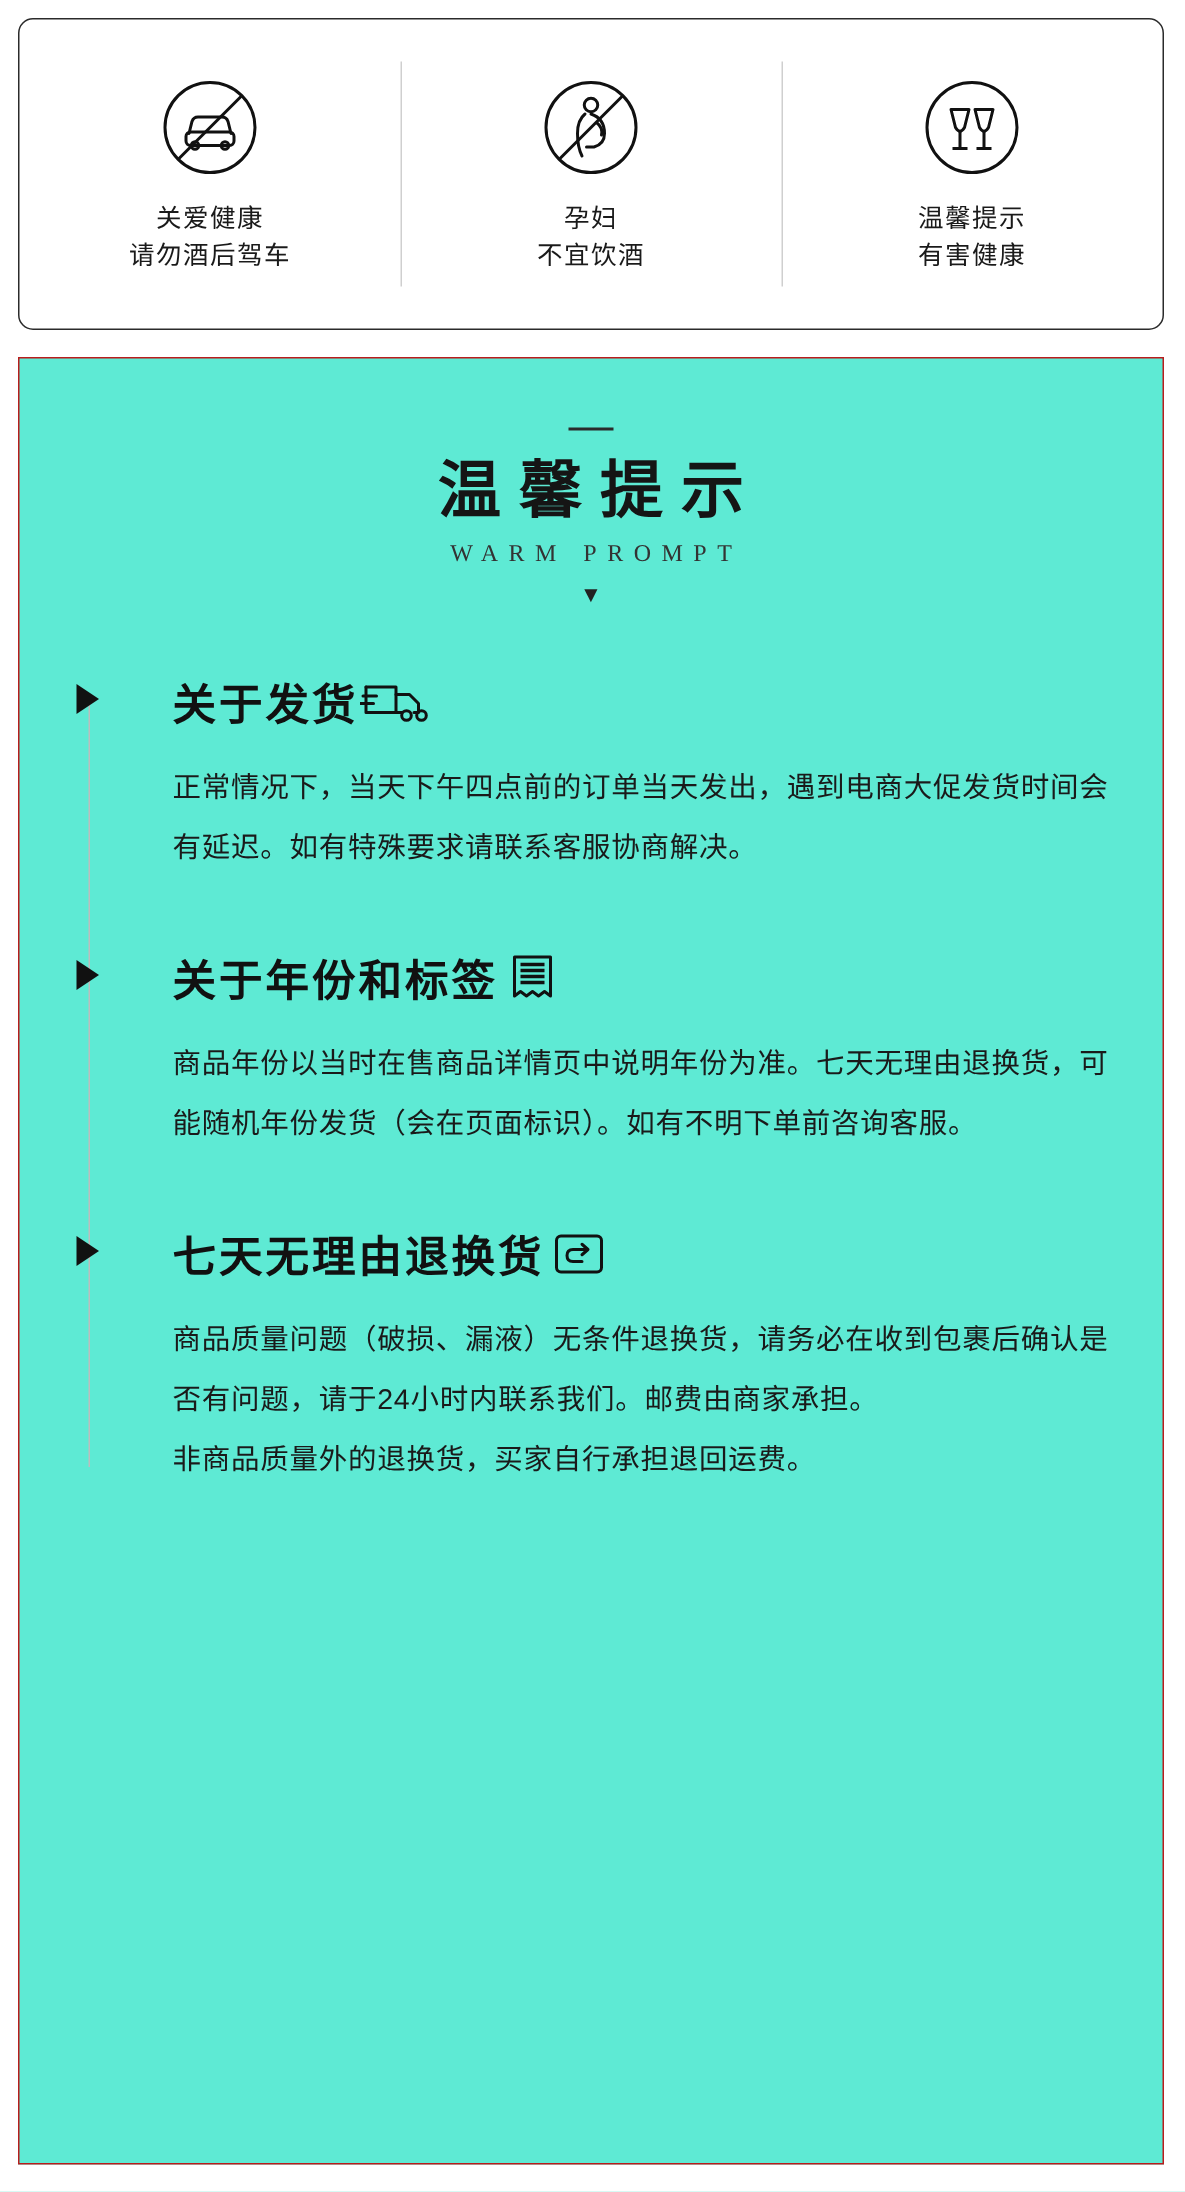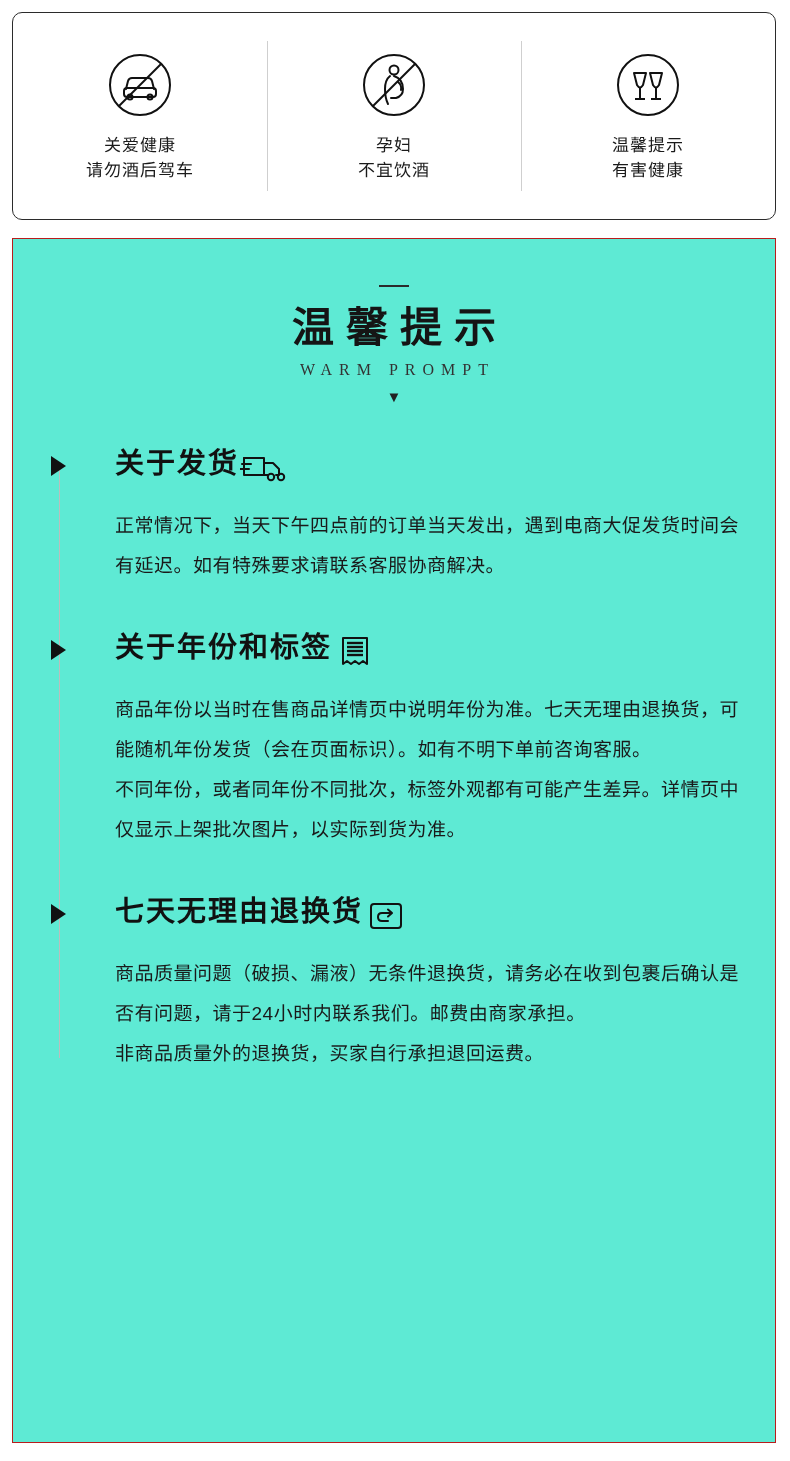--- a/index.html
+++ b/index.html
@@ -138,23 +138,24 @@
     top: 8px;
     width: 0;
     height: 0;
     border-left: 15px solid #111;
     border-top: 10px solid transparent;
     border-bottom: 10px solid transparent;
   }
 
   .sec-head {
     display: flex;
-    align-items: flex-start;
+    align-items: flex-end;
     gap: 1px;
     margin-bottom: 18px;
+    font-family: Liberation Mono, monospace;
   }
   .sec-title {
     font-size: 29px;
     font-weight: 700;
     letter-spacing: 2px;
     color: #111;
     line-height: 1.1;
   }
   .sec-icon { width: 46px; height: 40px; flex: none; }
   .sec-icon svg { display: block; }
@@ -263,21 +264,20 @@
             <path d="M10 6 L34 6 L34 32 L30 29 L26 32 L22 29 L18 32 L14 29 L10 32 Z"></path>
             <line x1="14" y1="11" x2="30" y2="11" stroke-width="2.4"></line>
             <line x1="14" y1="15" x2="30" y2="15" stroke-width="2.4"></line>
             <line x1="14" y1="19" x2="30" y2="19" stroke-width="2.4"></line>
             <line x1="14" y1="23" x2="30" y2="23" stroke-width="2.4"></line>
           </svg>
         </div>
       </div>
       <div class="sec-body">
         <p>商品年份以当时在售商品详情页中说明年份为准。七天无理由退换货，可能随机年份发货（会在页面标识）。如有不明下单前咨询客服。</p>
-        <p>不同年份，或者同年份不同批次，标签外观都有可能产生差异。详情页中仅显示上架批次图片，以实际到货为准。</p>
       </div>
     </div>
 
     <div class="section">
       <span class="bullet"></span>
       <div class="sec-head">
         <div class="sec-title">七天无理由退换货</div>
         <div class="sec-icon">
           <svg viewBox="0 0 46 40" width="46" height="40" fill="none" stroke="#111" stroke-width="2" stroke-linecap="round" stroke-linejoin="round">
             <rect x="7" y="8" width="30" height="24" rx="3"></rect>

